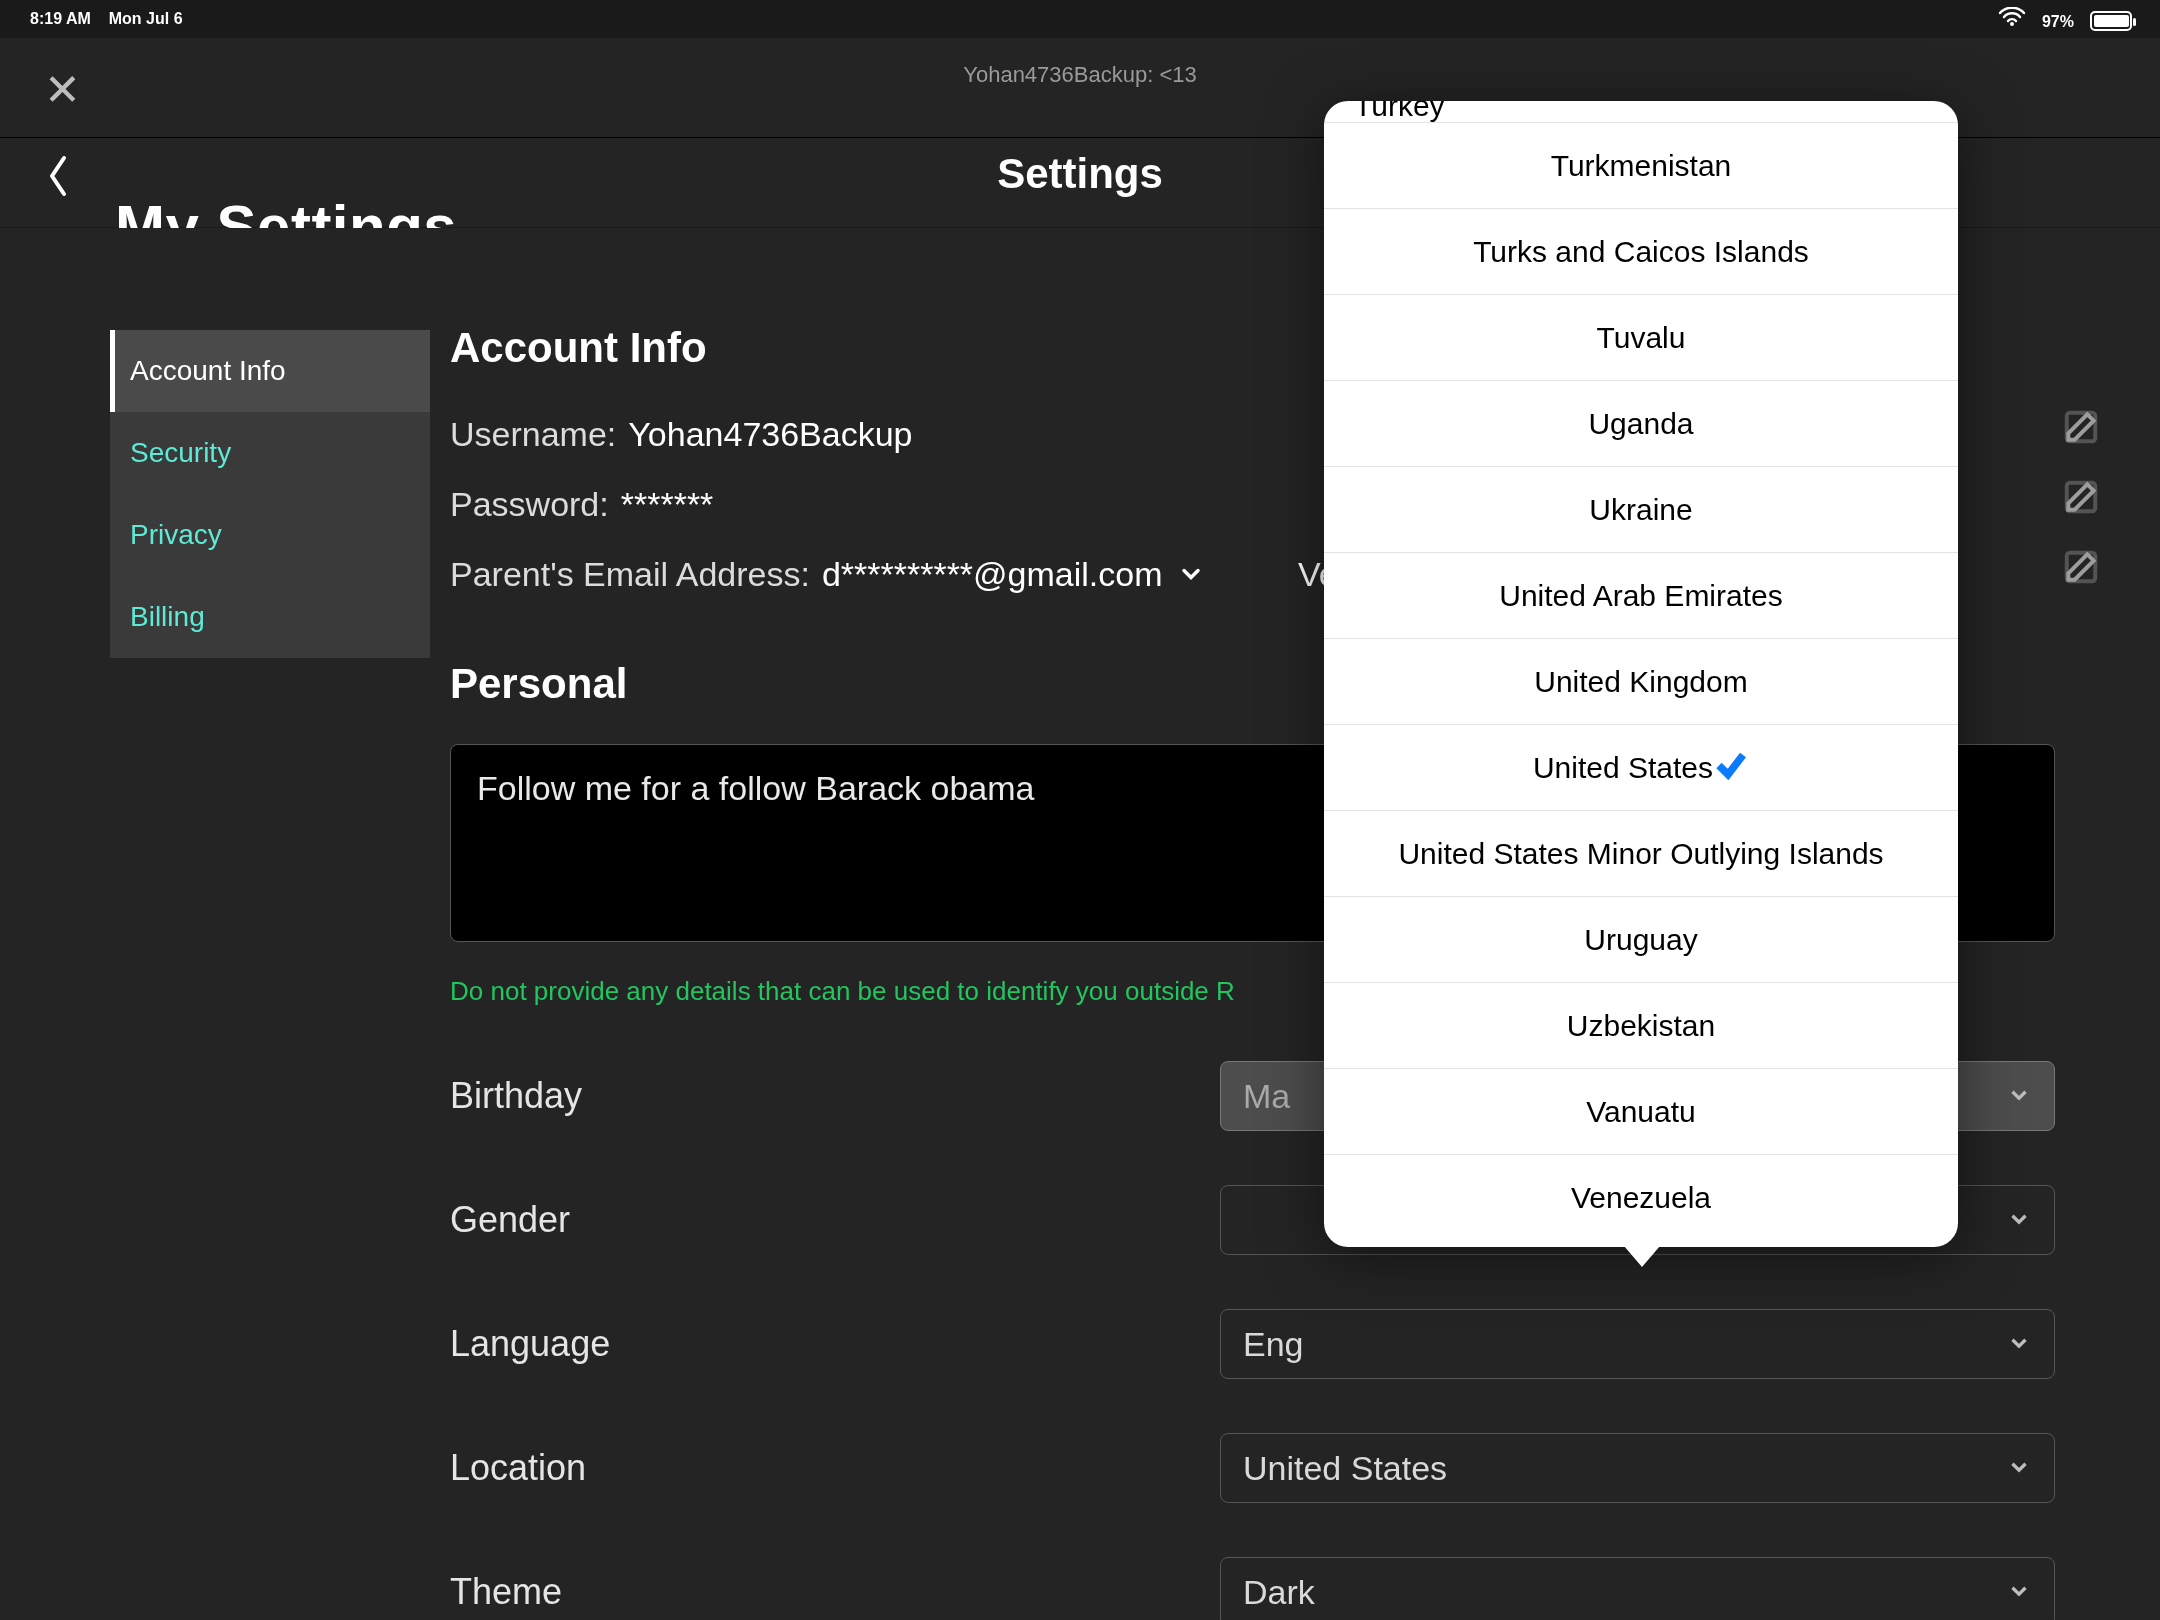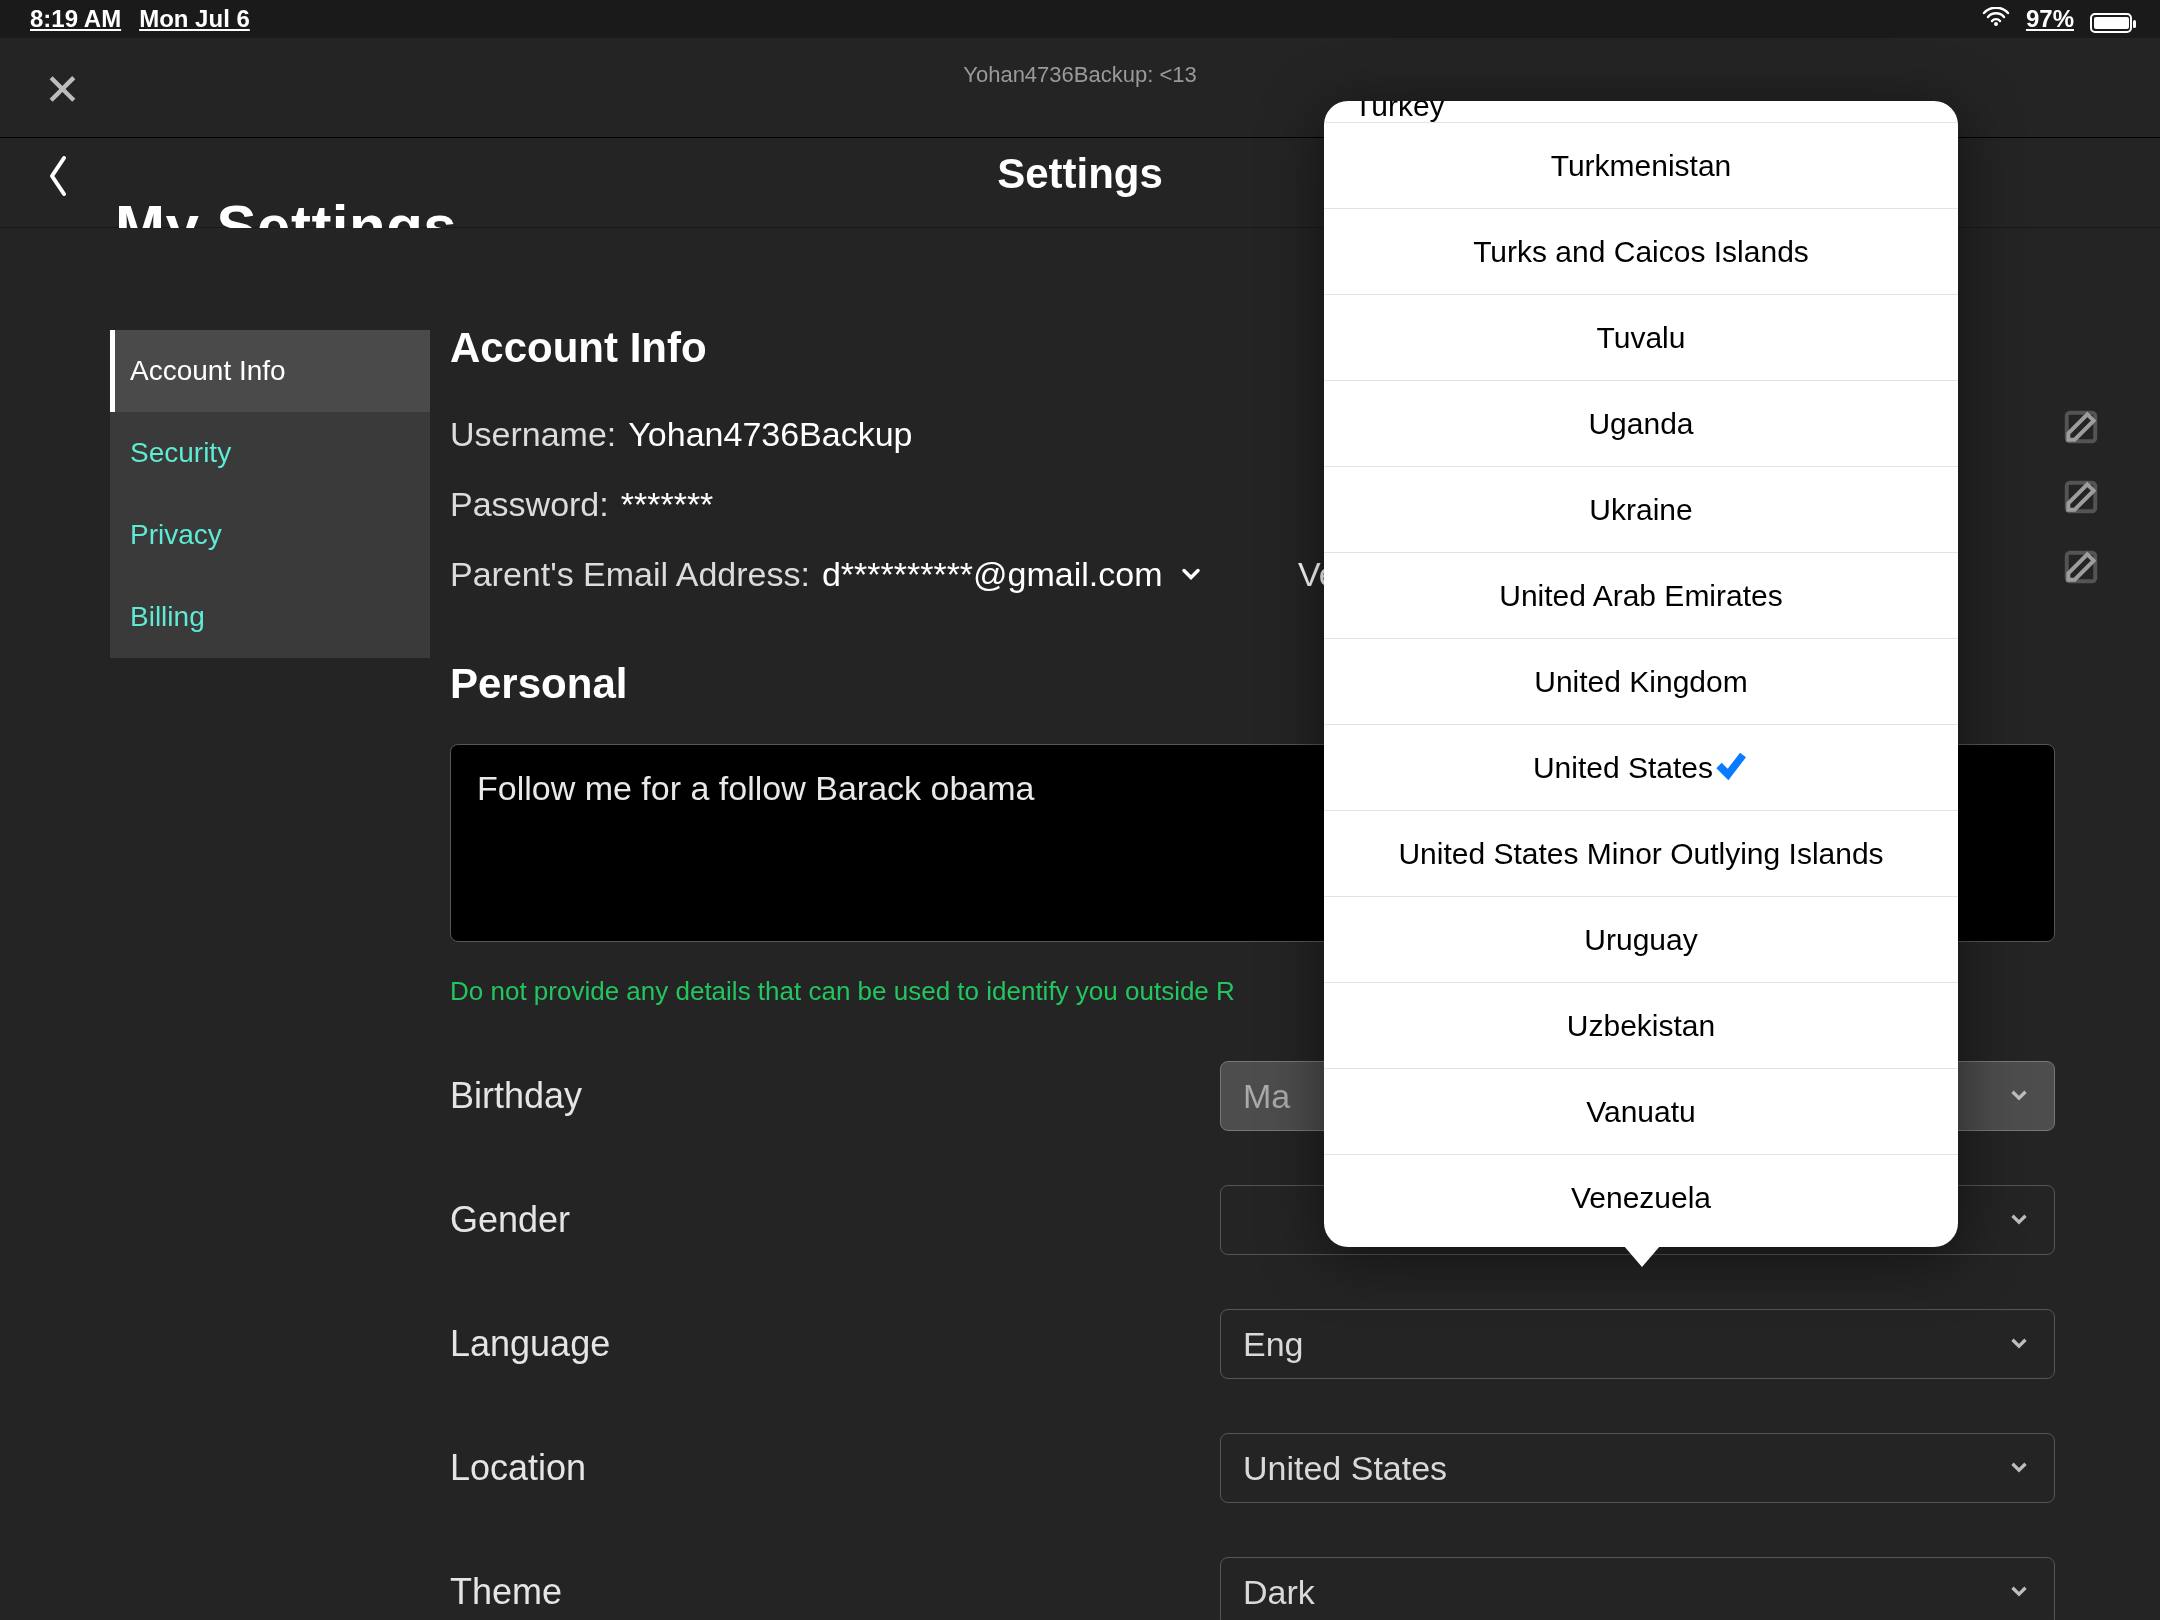--- a/index.html
+++ b/index.html
@@ -10,23 +10,22 @@
     color: #fff;
     position: relative;
   }
   
   .status-bar {
     height: 38px;
     display: flex;
     align-items: center;
     justify-content: space-between;
     padding: 0 28px 0 30px;
-    font-size: 24px;
+    font-size: 16px;
     font-weight: 600;
-    text-decoration: underline;
   }
   .status-bar .left { display: flex; gap: 18px; }
   .status-bar .right { display: flex; align-items: flex-end; gap: 16px; }
   .battery-shell {
     width: 42px; height: 20px;
     border: 2px solid #fff;
     border-radius: 5px;
     position: relative;
     display: inline-block;
   }

